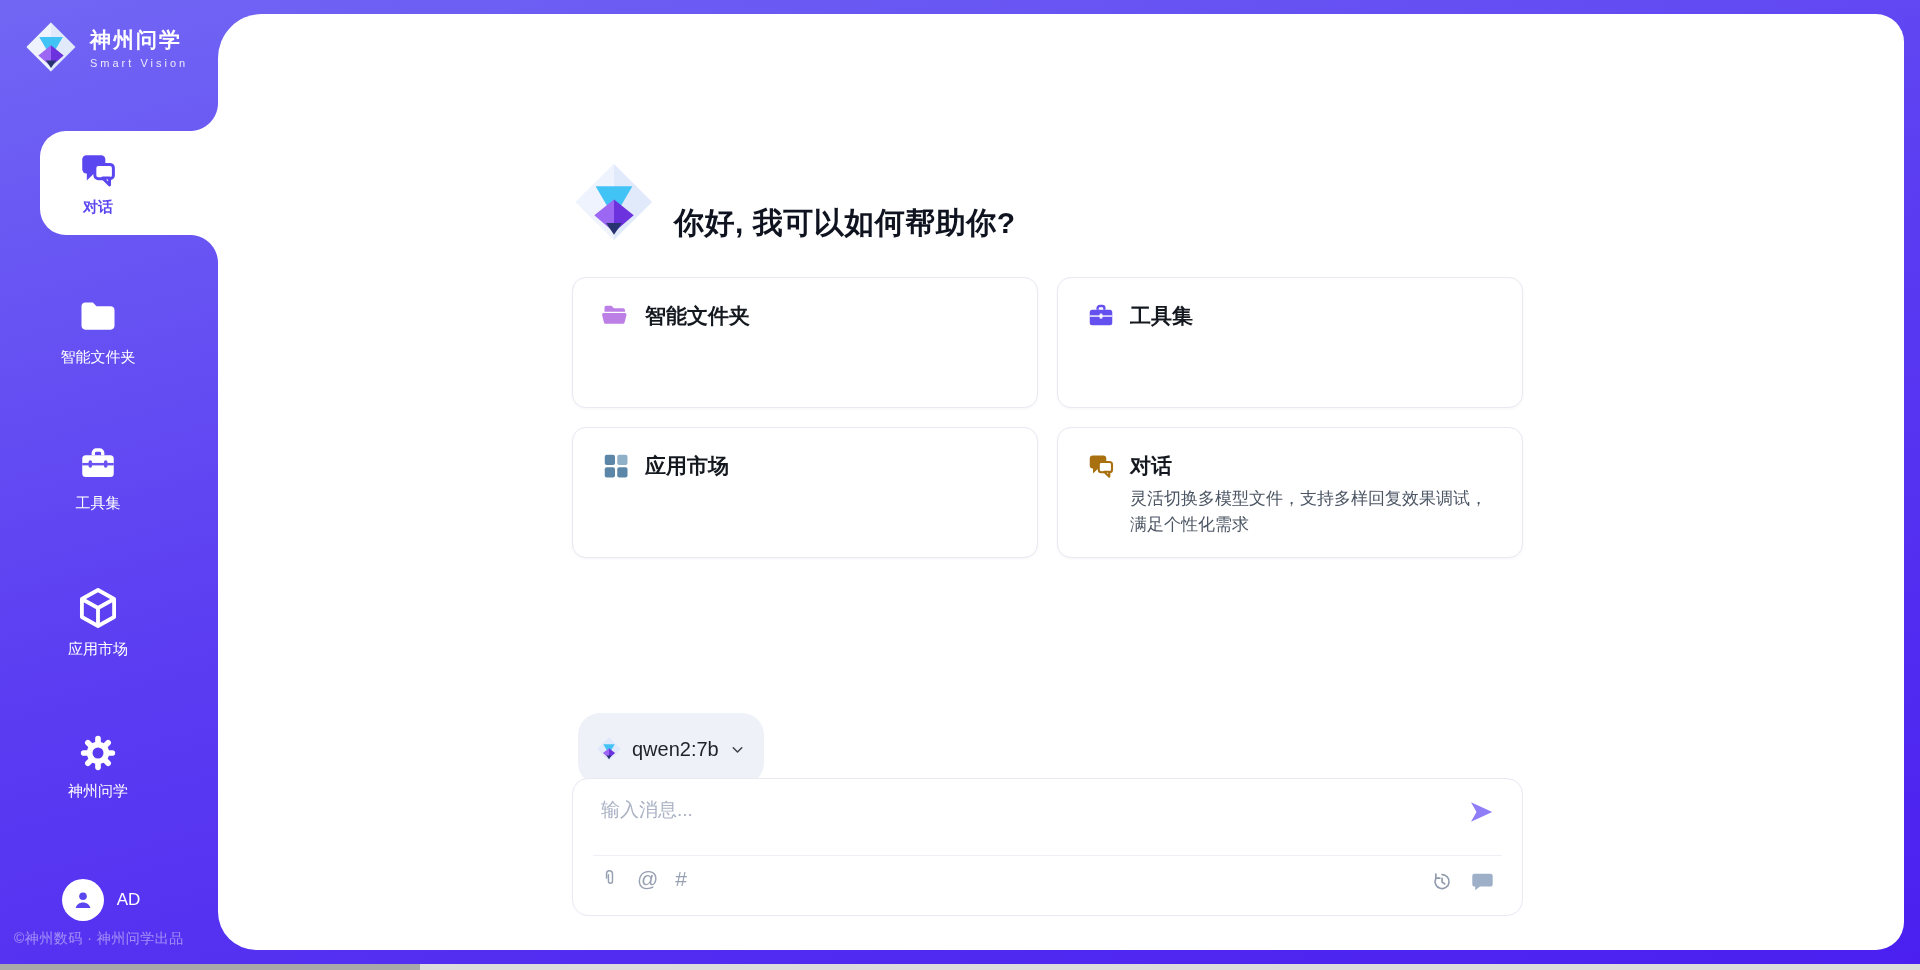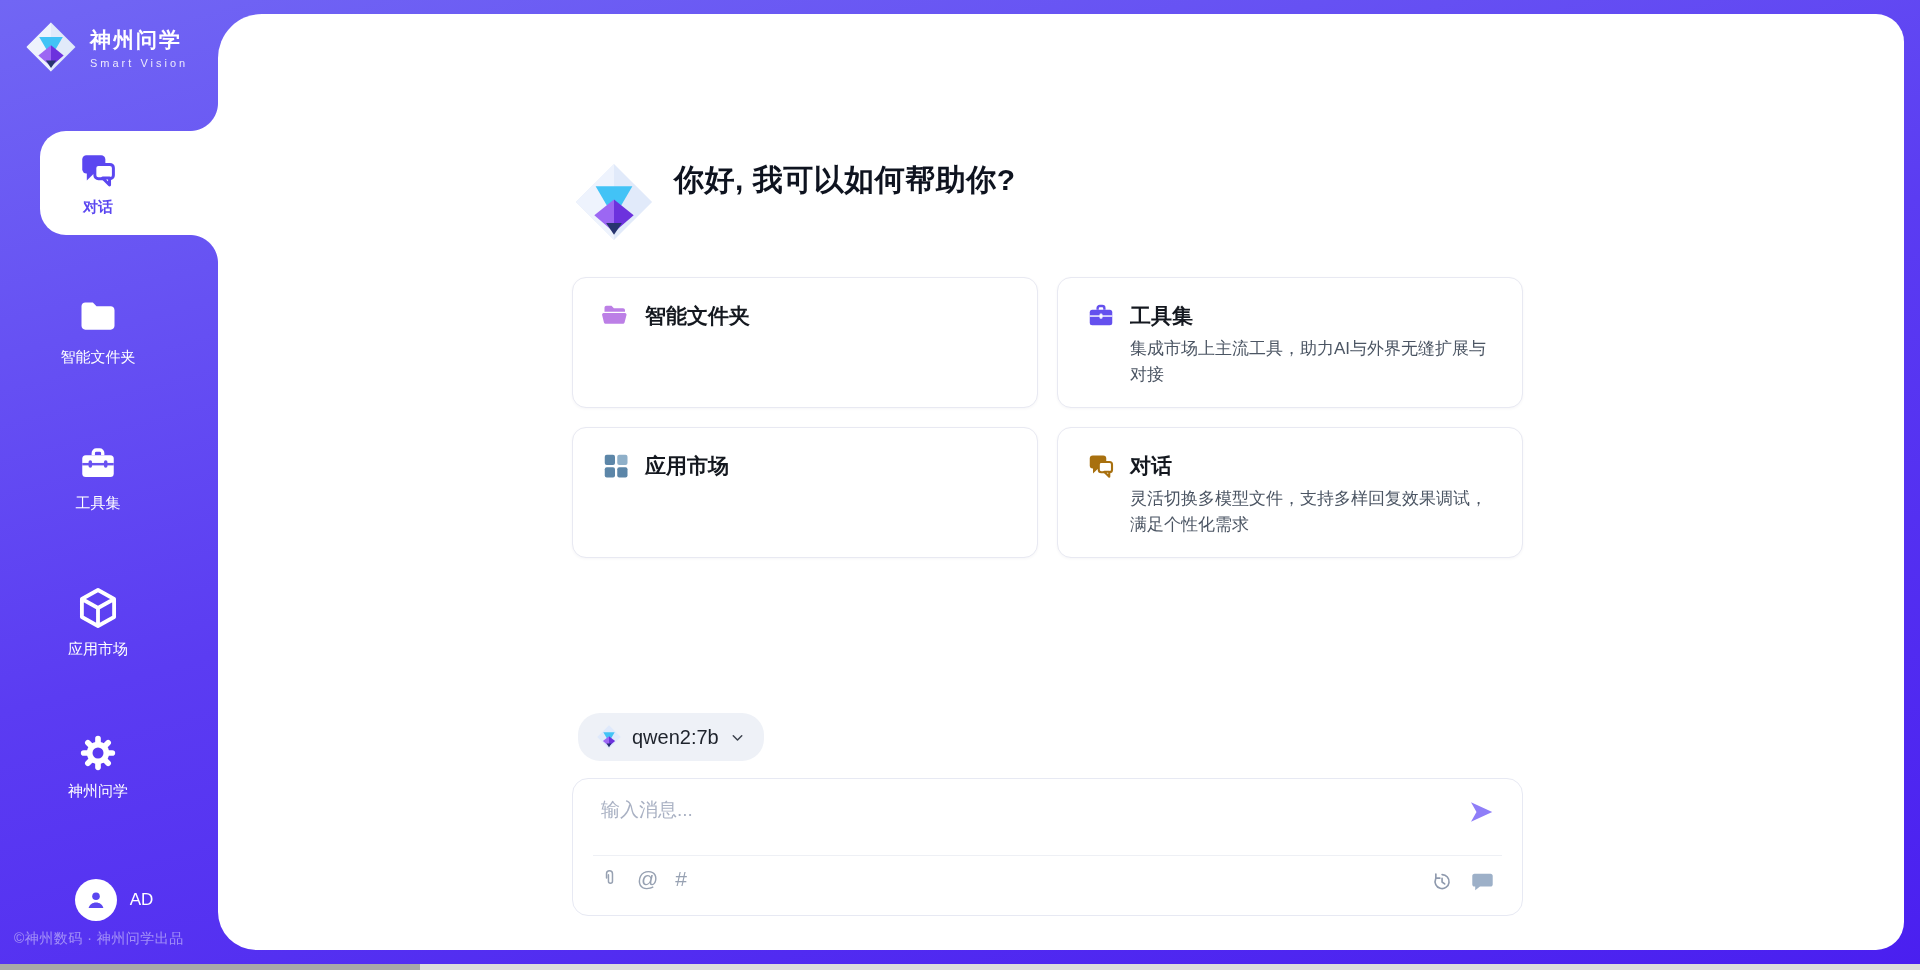--- a/index.html
+++ b/index.html
@@ -15,36 +15,36 @@
   .brand-name{color:#fff;font-size:21px;font-weight:700;letter-spacing:2px;}
   .brand-sub{color:#eceafc;font-size:11px;letter-spacing:3px;margin-top:3px;}
   .nav-item{position:absolute;left:0;width:196px;display:flex;flex-direction:column;align-items:center;gap:9px;cursor:pointer;}
   .nav-label{color:#fff;font-size:15px;}
   .nav-item.active{left:40px;width:178px;height:104px;background:#fff;border-radius:26px 0 0 26px;display:block;}
   .nav-inner{position:absolute;left:0;top:0;width:116px;height:100%;display:flex;flex-direction:column;align-items:center;justify-content:center;gap:7px;}
   .nav-item.active .nav-label{color:#5b47f0;font-weight:600;}
   .corner{position:absolute;right:0;width:28px;height:28px;}
   .corner.top{top:-28px;background:radial-gradient(circle at 0 0,transparent 27.5px,#fff 28.5px);}
   .corner.bottom{bottom:-28px;background:radial-gradient(circle at 0 100%,transparent 27.5px,#fff 28.5px);}
-  .user-row{position:absolute;left:16px;top:879px;width:196px;display:flex;align-items:center;justify-content:center;gap:13px;cursor:pointer;}
+  .user-row{position:absolute;left:3px;top:879px;width:196px;display:flex;align-items:center;justify-content:center;gap:13px;cursor:pointer;}
   .avatar{width:42px;height:42px;border-radius:50%;background:#fff;display:flex;align-items:center;justify-content:center;}
   .user-initials{color:#fff;font-size:17px;}
   .side-footer{position:absolute;left:14px;top:930px;color:rgba(255,255,255,.45);font-size:14px;letter-spacing:.5px;}
   
   .main{position:absolute;left:218px;top:14px;right:16px;bottom:20px;background:#fff;
         border-radius:44px 28px 28px 38px;}
-  .greeting{position:absolute;left:354px;top:146px;display:flex;align-items:flex-start;gap:18px;}
+  .greeting{position:absolute;left:354px;top:146px;display:flex;align-items:flex-end;gap:18px;}
   .greeting .gem{width:84px;height:84px;}
   .greeting-title{font-size:30px;font-weight:700;color:#0e131f;letter-spacing:.5px;}
   .cards{position:absolute;left:354px;top:263px;display:grid;grid-template-columns:466px 466px;grid-auto-rows:131px;gap:19px;}
   .card{position:relative;background:#fff;border:1px solid #e8e9f2;border-radius:14px;box-shadow:0 1px 3px rgba(25,28,70,.04);cursor:pointer;box-sizing:border-box;}
   .card-icon{position:absolute;left:28px;top:23px;width:30px;height:30px;}
   .card-title{position:absolute;left:72px;top:24px;font-size:21px;font-weight:700;color:#14181f;}
   .card-desc{position:absolute;left:72px;top:58px;right:26px;font-size:17px;line-height:1.5;color:#4b5563;}
-  .model-pill{position:absolute;left:360px;top:699px;height:44px;padding:2px 18px;border-radius:22px;background:#eef1f7;display:flex;align-items:center;gap:10px;cursor:pointer;}
+  .model-pill{position:absolute;left:360px;top:699px;height:44px;padding:14px 18px;border-radius:22px;background:#eef1f7;display:flex;align-items:center;gap:10px;cursor:pointer;}
   .model-pill .gem{width:26px;height:26px;}
   .model-label{font-size:20px;color:#1d222b;}
   .composer{position:absolute;left:354px;top:764px;width:951px;height:138px;border:1.5px solid #e7e9f3;border-radius:16px;background:#fff;box-sizing:border-box;}
   .msg-input{position:absolute;left:26px;top:16px;width:830px;height:52px;border:none;outline:none;resize:none;font-family:inherit;font-size:19px;color:#38404e;background:transparent;}
   .msg-input::placeholder{color:#a9b1c3;}
   .send-btn{position:absolute;right:26px;top:18px;width:30px;height:30px;border:none;background:none;padding:0;cursor:pointer;}
   .composer-divider{position:absolute;left:20px;right:20px;top:76px;height:1px;background:#eef0f5;}
   .tools{position:absolute;left:26px;top:88px;display:flex;align-items:center;gap:17px;}
   .tool{background:none;border:none;padding:0;cursor:pointer;display:flex;align-items:center;color:#97a1b2;}
   .glyph{font-size:21px;color:#97a1b2;line-height:1;}
@@ -175,21 +175,20 @@
     </article>
 
     <article class="card">
       <svg class="card-icon" viewBox="0 0 24 24">
         <path d="M9.3 7V5.7c0-.9.8-1.7 1.7-1.7h2c.9 0 1.7.8 1.7 1.7V7" fill="none" stroke="#6450ee" stroke-width="1.9"></path>
         <rect x="3" y="7" width="18" height="12.4" rx="2" fill="#6450ee"></rect>
         <rect x="3" y="11.4" width="18" height="1.3" fill="#fff" opacity=".85"></rect>
         <rect x="10.8" y="10" width="2.4" height="4.2" rx="1" fill="#fff" opacity=".9"></rect>
       </svg>
       <div class="card-title">工具集</div>
-      <div class="card-desc">集成市场上主流工具，助力AI与外界无缝扩展与对接</div>
     </article>
 
     <article class="card">
       <svg class="card-icon" viewBox="0 0 24 24">
         <g fill="#5c86a8">
           <rect x="3" y="3" width="8.2" height="8.2" rx="1.6"></rect>
           <rect x="13" y="3" width="8.2" height="8.2" rx="1.6" fill="#8fb0c9"></rect>
           <rect x="3" y="13" width="8.2" height="8.2" rx="1.6"></rect>
           <rect x="13" y="13" width="8.2" height="8.2" rx="1.6"></rect>
         </g>

